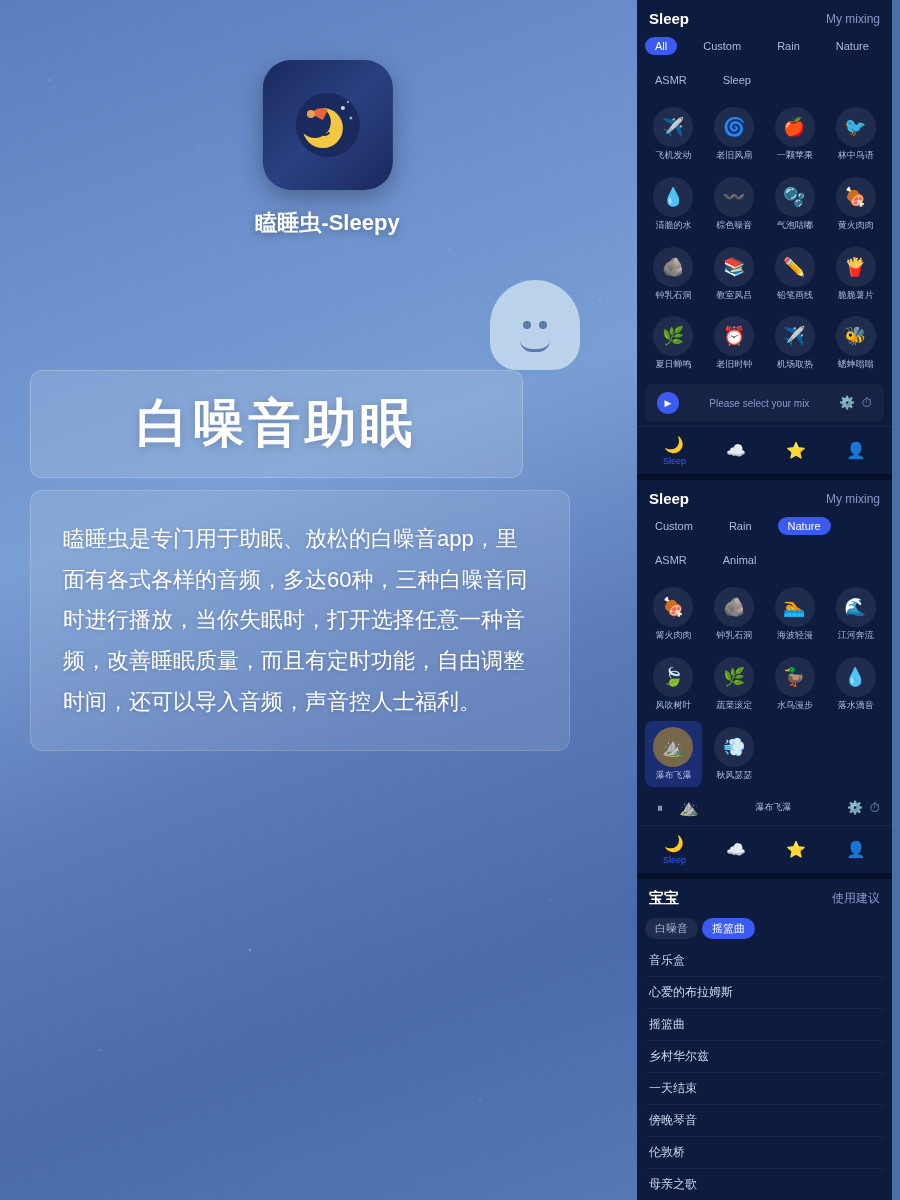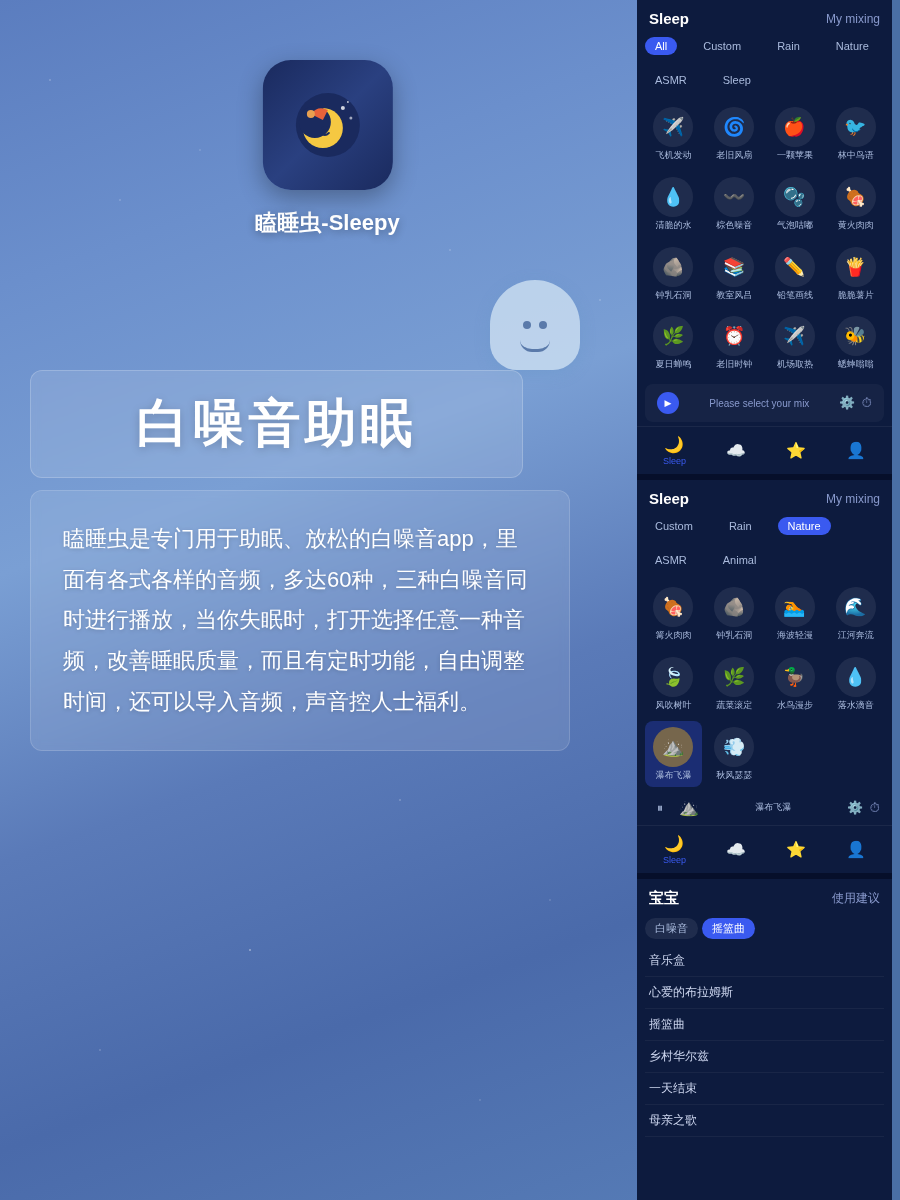--- a/index.html
+++ b/index.html
@@ -680,19 +680,21 @@
       <span class="baby-tab">白噪音</span>
       <span class="baby-tab active">摇篮曲</span>
     </div>
 
     <div class="playlist">
       <div class="playlist-item">音乐盒</div>
       <div class="playlist-item">心爱的布拉姆斯</div>
       <div class="playlist-item">摇篮曲</div>
       <div class="playlist-item">乡村华尔兹</div>
       <div class="playlist-item">一天结束</div>
+      <div class="playlist-item">傍晚琴音</div>
+      <div class="playlist-item">伦敦桥</div>
       <div class="playlist-item">母亲之歌</div>
 
     </div>
 
   </div>
 
 </div>
 
 </body></html>

